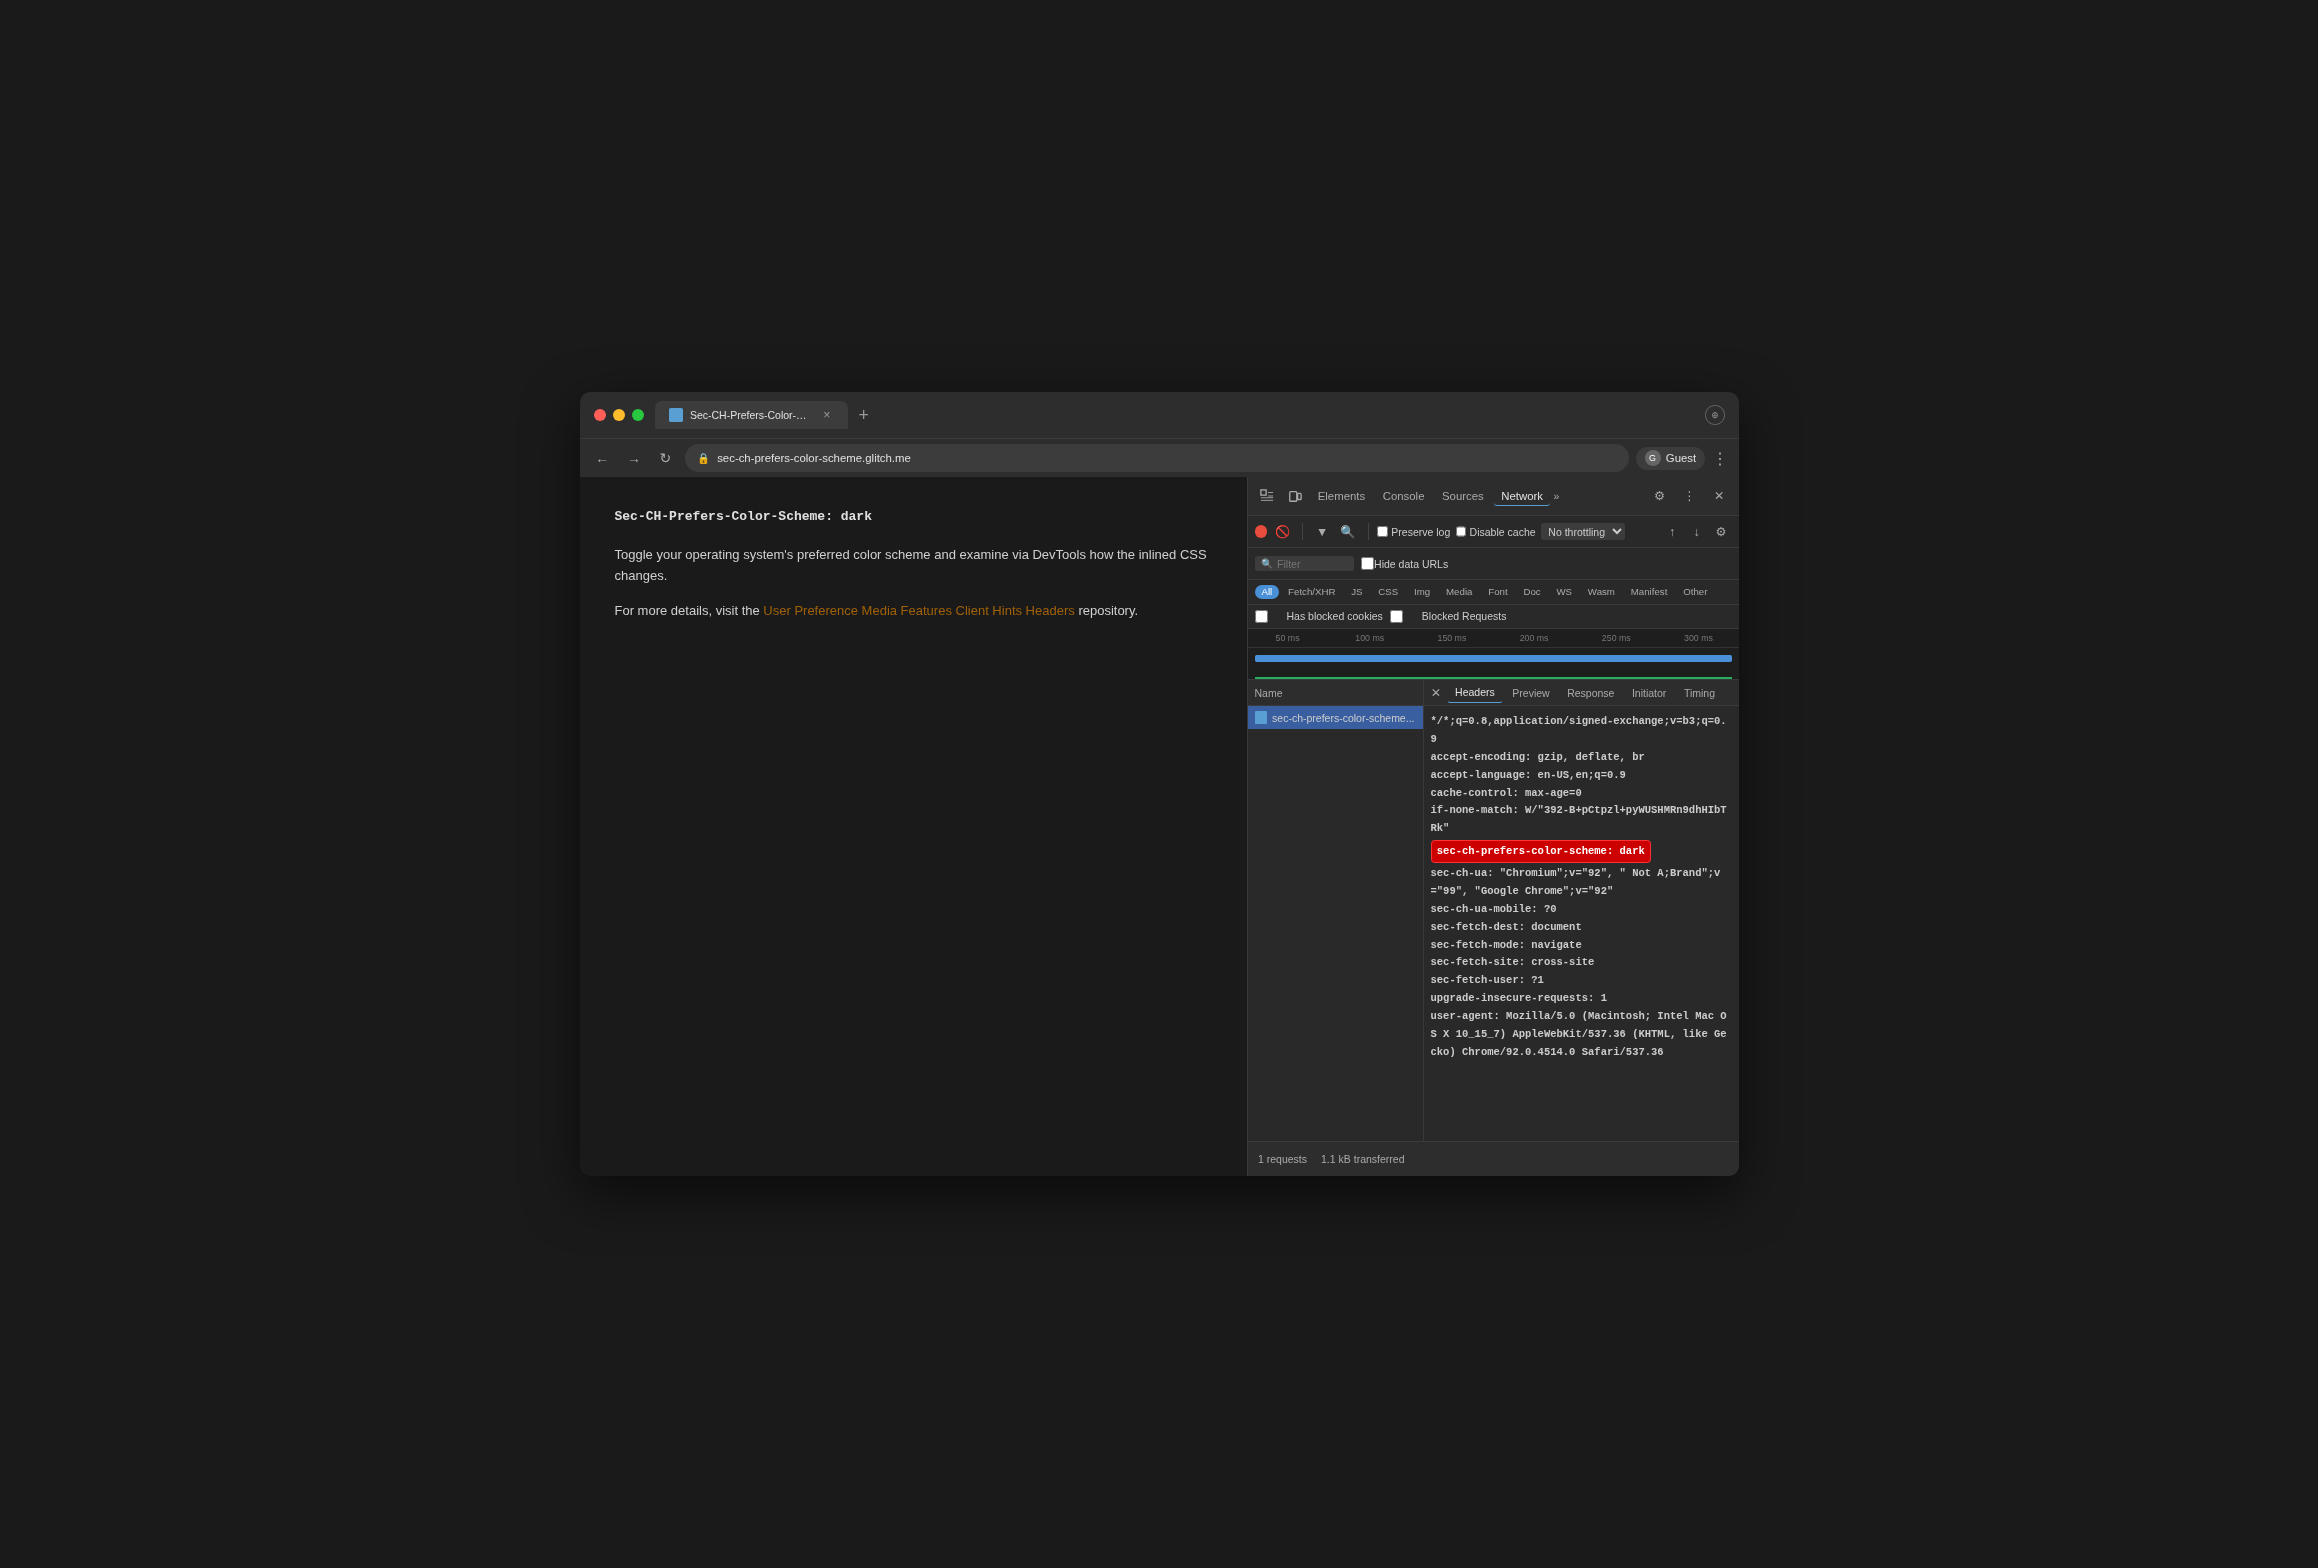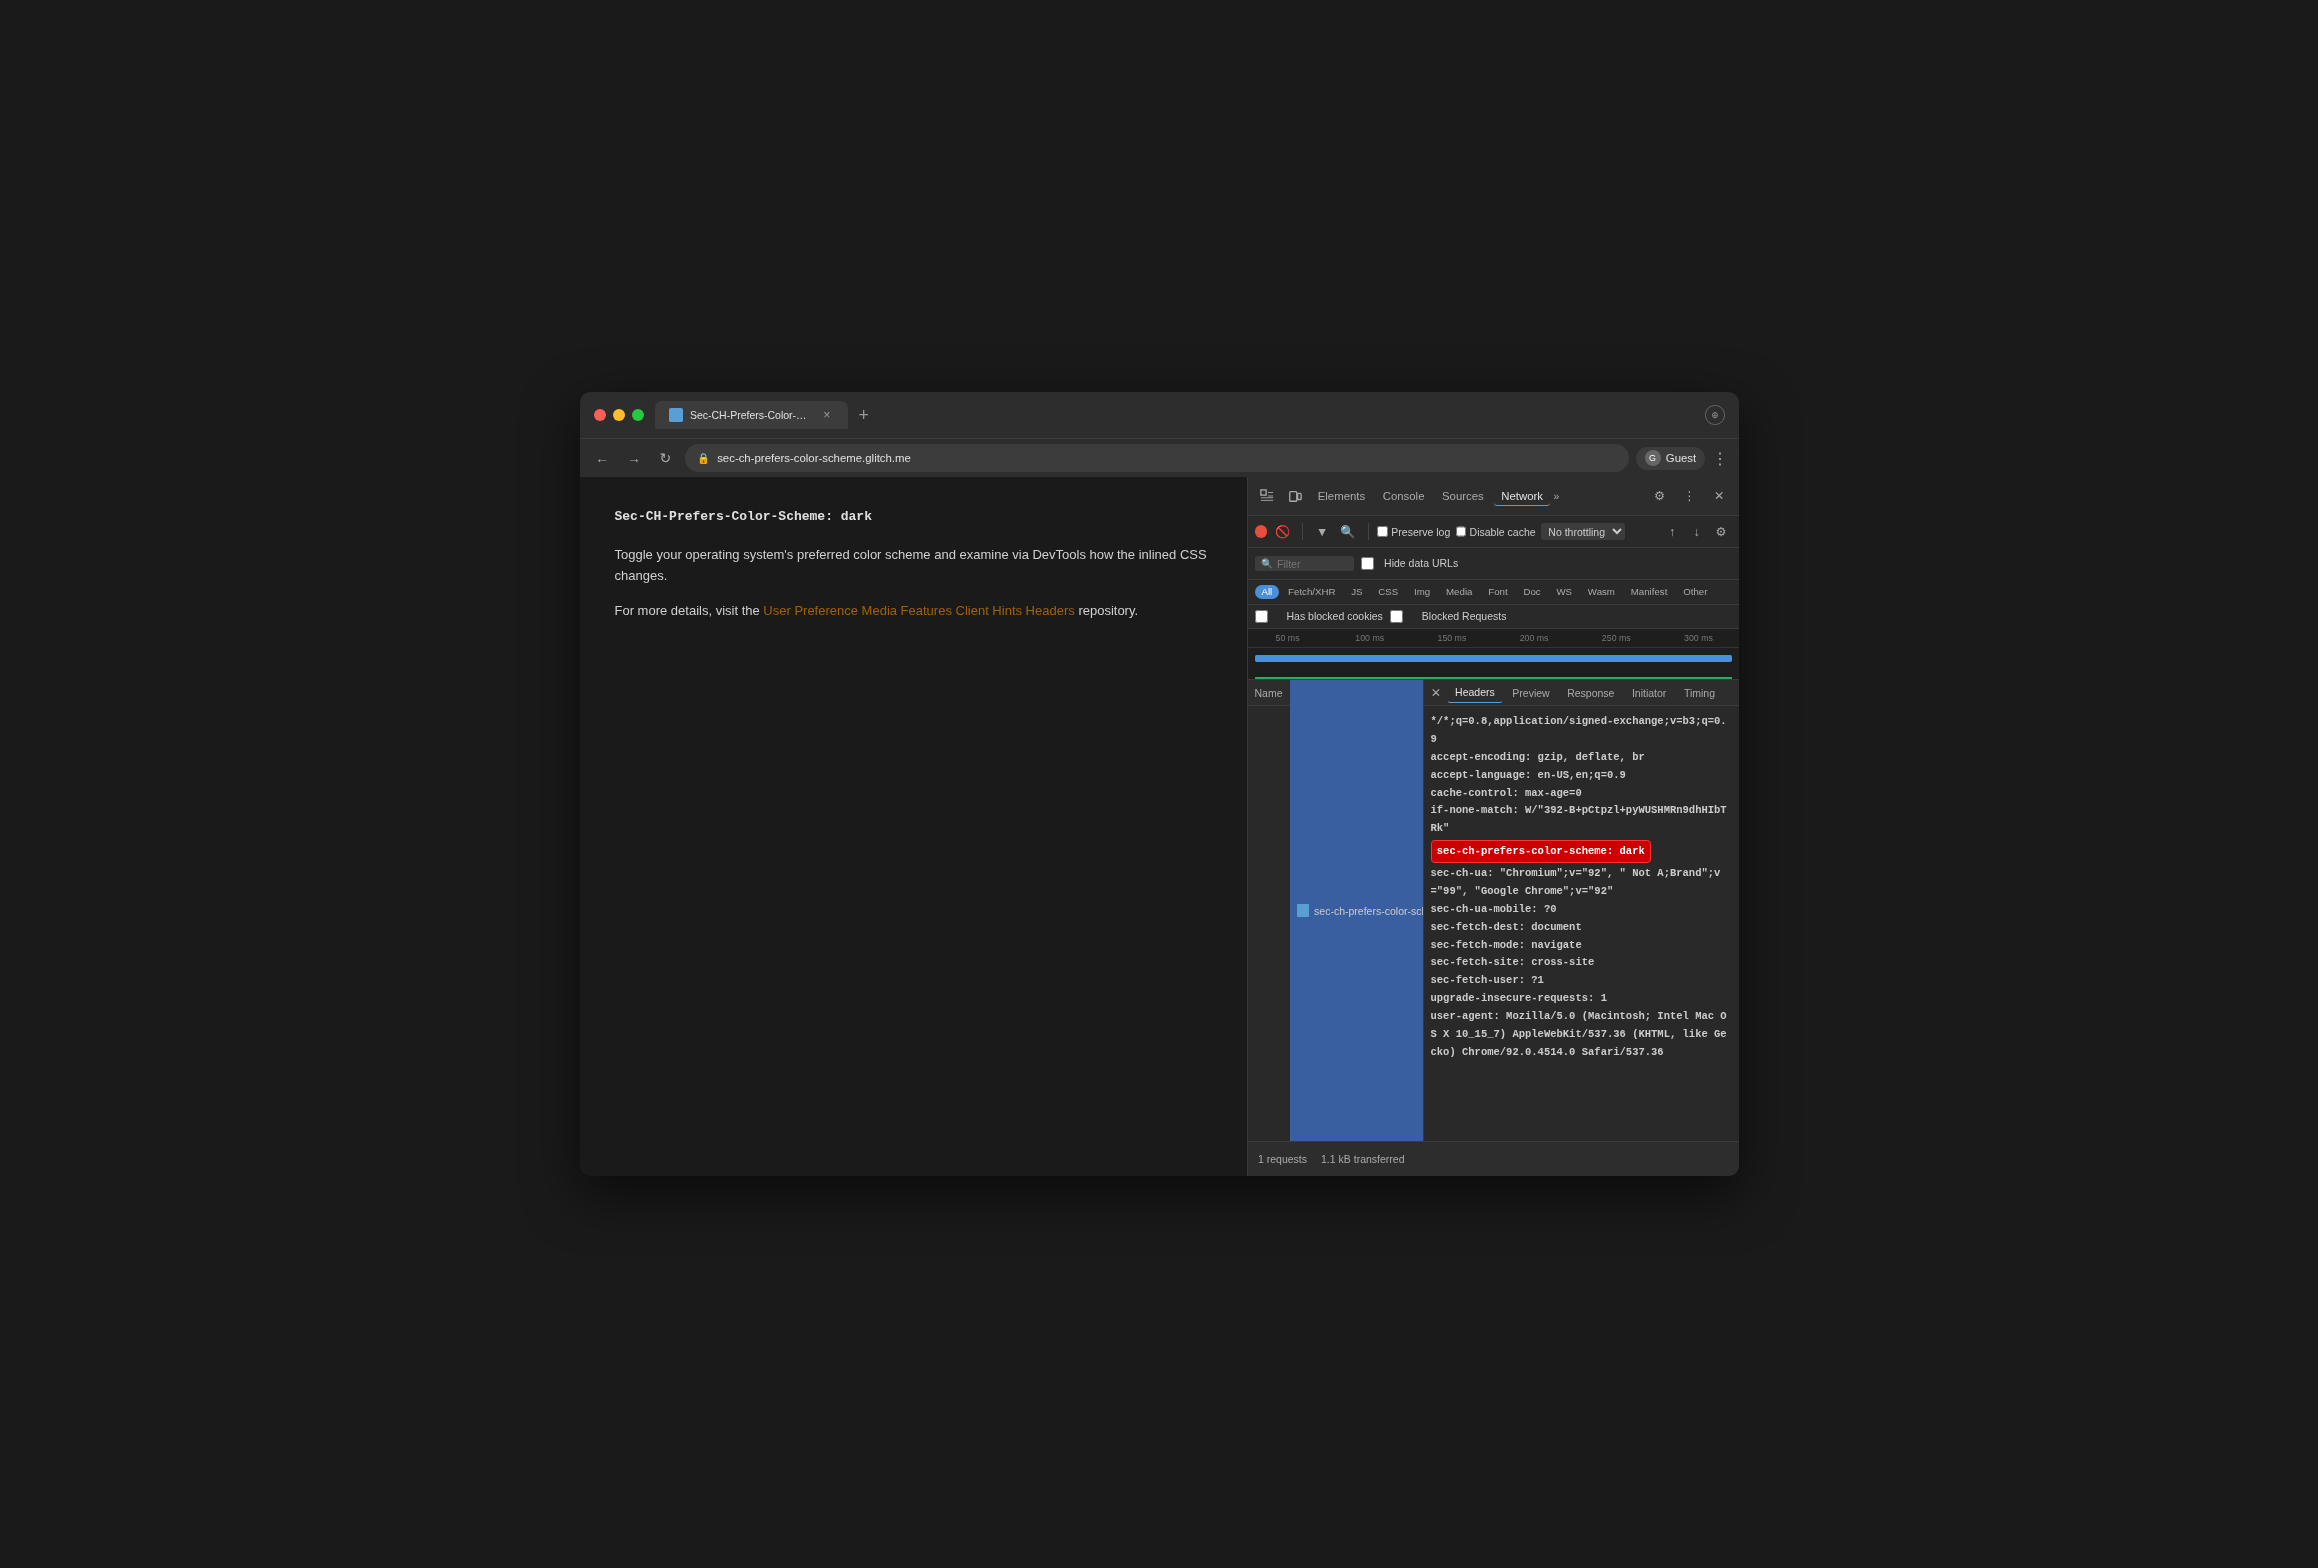--- a/index.html
+++ b/index.html
@@ -349,22 +349,22 @@
     .filter-input {
       background: transparent;
       border: none;
       color: #ccc;
       font-size: 10.5px;
       outline: none;
       width: 70px;
     }
     .hide-data-urls {
       display: flex;
-      align-items: flex-start;
-      gap: 10px;
+      align-items: center;
+      gap: 0;
       font-size: 10.5px;
       color: #ccc;
     }
     
     .type-filter-bar {
       background: #292929;
       height: 24.6px;
       display: flex;
       align-items: center;
       padding: 0 7px;
@@ -459,21 +459,21 @@
     .network-table {
       flex: 1;
       display: flex;
       overflow: hidden;
     }
     .network-left {
       width: 176px;
       flex-shrink: 0;
       border-right: 0.9px solid #3a3a3a;
       display: flex;
-      flex-direction: row;
+      flex-direction: column;
       overflow: hidden;
     }
     .network-col-header {
       background: #2d2d2d;
       height: 26px;
       display: flex;
       align-items: center;
       padding: 0 7px;
       font-size: 10.5px;
       color: #aaa;

